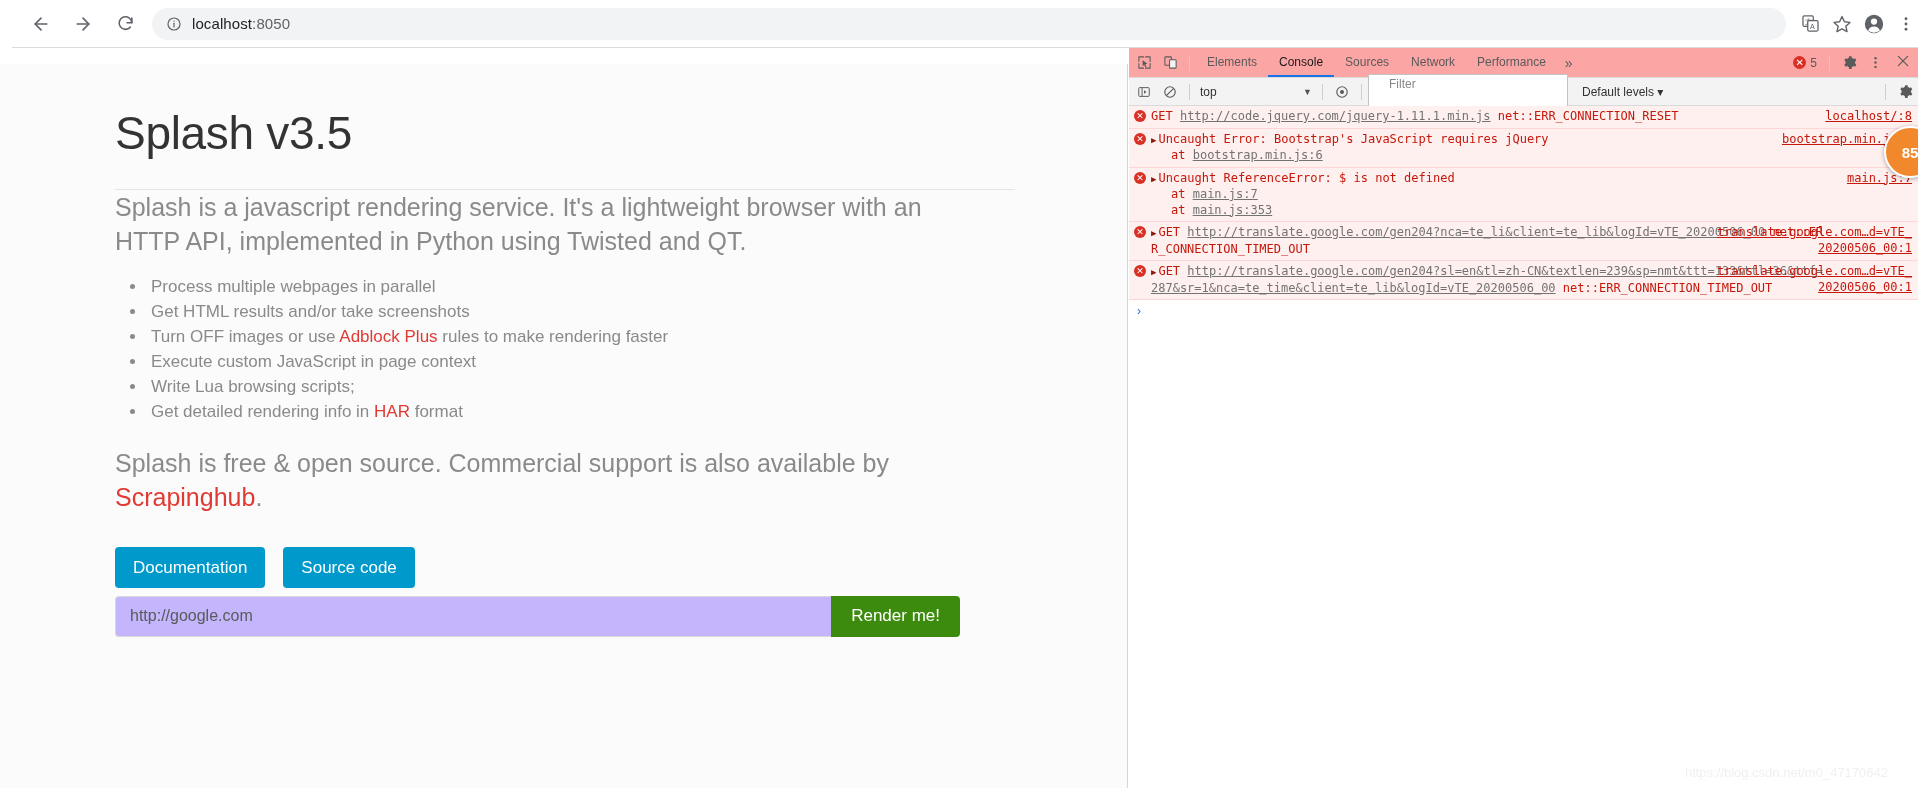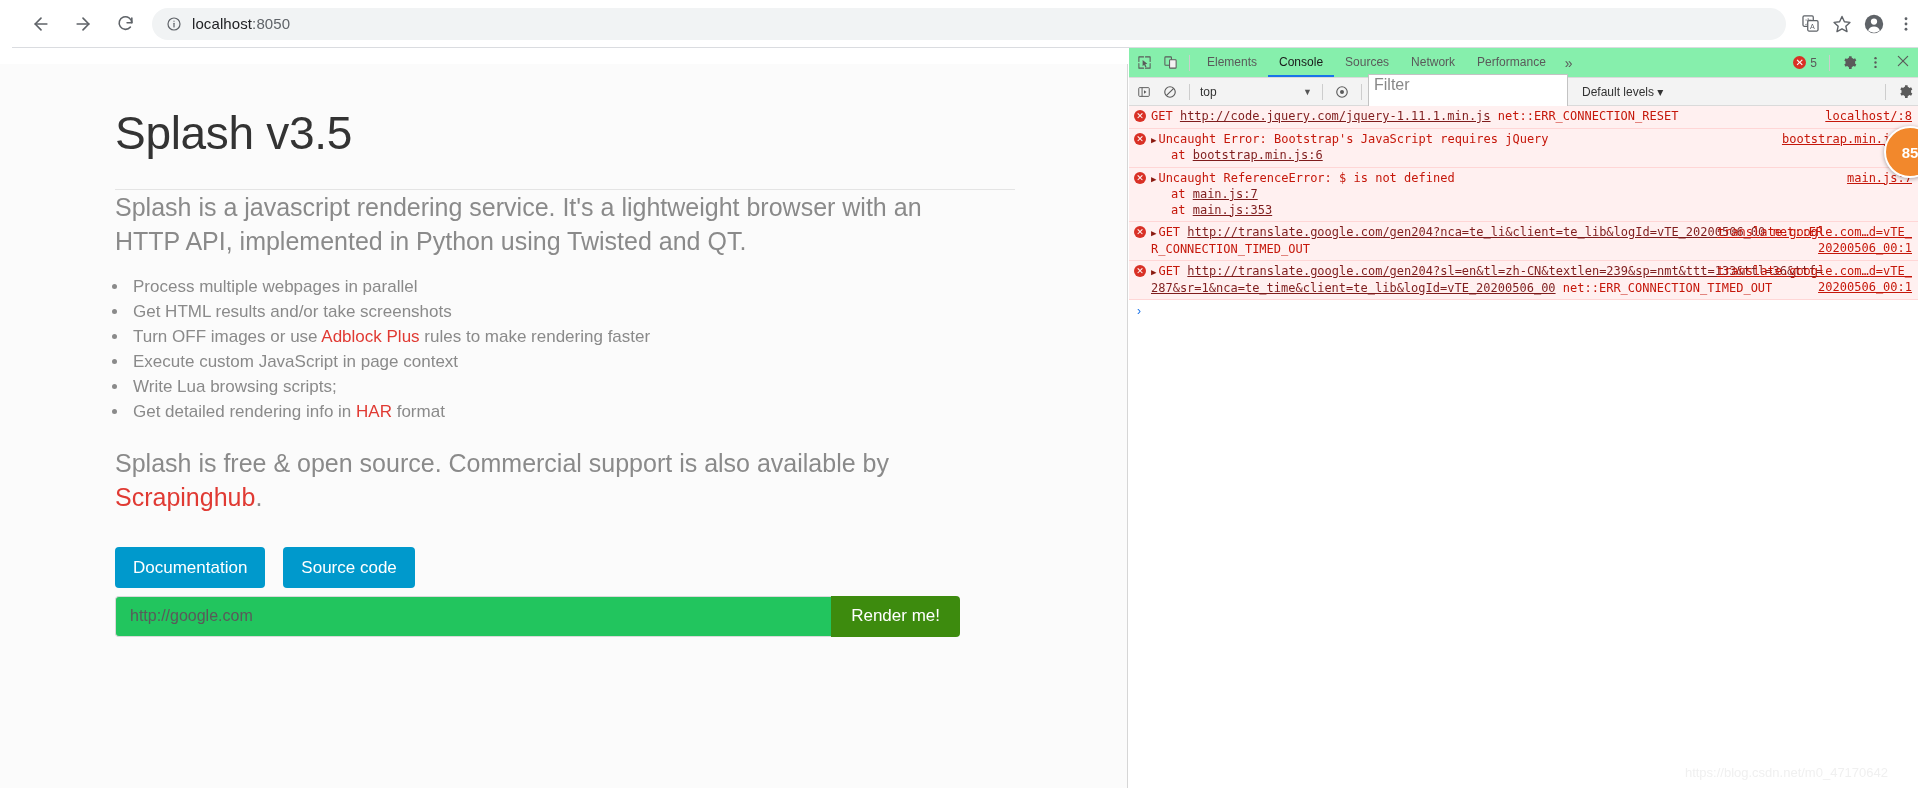--- a/index.html
+++ b/index.html
@@ -89,21 +89,21 @@
   }
   p.lead {
     font-size: 25px;
     font-weight: 300;
     line-height: 1.37;
     color: #8a8a8a;
     width: 870px;
   }
   ul.features {
     margin-top: 16px;
-    margin-left: 14px;
+    margin-left: 32px;
     list-style: disc;
     color: #8a8a8a;
   }
   ul.features li {
     font-size: 17px;
     line-height: 25px;
     color: #8a8a8a;
     padding-left: 4px;
   }
   a.redlink { color: #e03a33; text-decoration: none; }
@@ -136,21 +136,21 @@
   .url-input {
     flex: 1;
     border: 1px solid #d9d9d9;
     border-right: none;
     border-radius: 4px 0 0 4px;
     padding: 0 14px;
     font-size: 16px;
     color: #5a5a5a;
     font-family: "Liberation Sans", sans-serif;
     outline: none;
-    background: #22c55e;
+    background: #c4b5fd;
   }
   .url-input::placeholder { color: #888; }
   .render-btn {
     background: #3d8b0e;
     color: #ffffff;
     border: none;
     border-radius: 0 4px 4px 0;
     font-size: 17px;
     padding: 0 20px;
     cursor: pointer;
@@ -165,21 +165,21 @@
     width: 789px; height: 740px;
     background: #ffffff;
     font-family: "Liberation Sans", sans-serif;
     overflow: hidden;
   }
   .dt-tabbar {
     height: 30px;
     display: flex;
     align-items: center;
     border-bottom: 1px solid #dadada;
-    background: #86efac;
+    background: #fca5a5;
     padding-left: 2px;
   }
   .dt-icon-btn {
     width: 26px; height: 26px;
     display: flex; align-items: center; justify-content: center;
     color: #5a5a5a;
     cursor: pointer;
     flex: 0 0 auto;
   }
   .dt-sep {
@@ -227,23 +227,23 @@
     font-size: 12px; color: #333;
     display: flex; align-items: center;
     width: 120px; height: 20px; padding: 0 4px;
     cursor: pointer;
   }
   .ctx-select .caret { margin-left: auto; font-size: 9px; color: #555; }
   .filter-box {
     width: 200px; height: 36px;
     border: 1px solid #c3c3c3;
     background: #fff;
-    font-size: 16px;
+    font-size: 12px;
     color: #888;
-    padding: 0 5px;
+    padding: 0 20px;
     line-height: 19px;
     cursor: text;
   }
   .levels {
     font-size: 12px; color: #333;
     margin-left: 14px;
     cursor: pointer;
     white-space: nowrap;
   }
 
@@ -282,21 +282,21 @@
     padding-right: 92px;
     word-break: break-all;
   }
   .disclosure {
     color: #8a1a10;
     font-size: 9px;
     margin-right: 2px;
     cursor: pointer;
   }
   .msg-main a, .lnk {
-    color: #7f1d1d;
+    color: #737373;
     text-decoration: underline;
   }
   .msg-link {
     position: absolute;
     right: 6px;
     top: 3px;
     color: #c5170a;
     text-decoration: underline;
     text-align: right;
     line-height: 15.5px;

